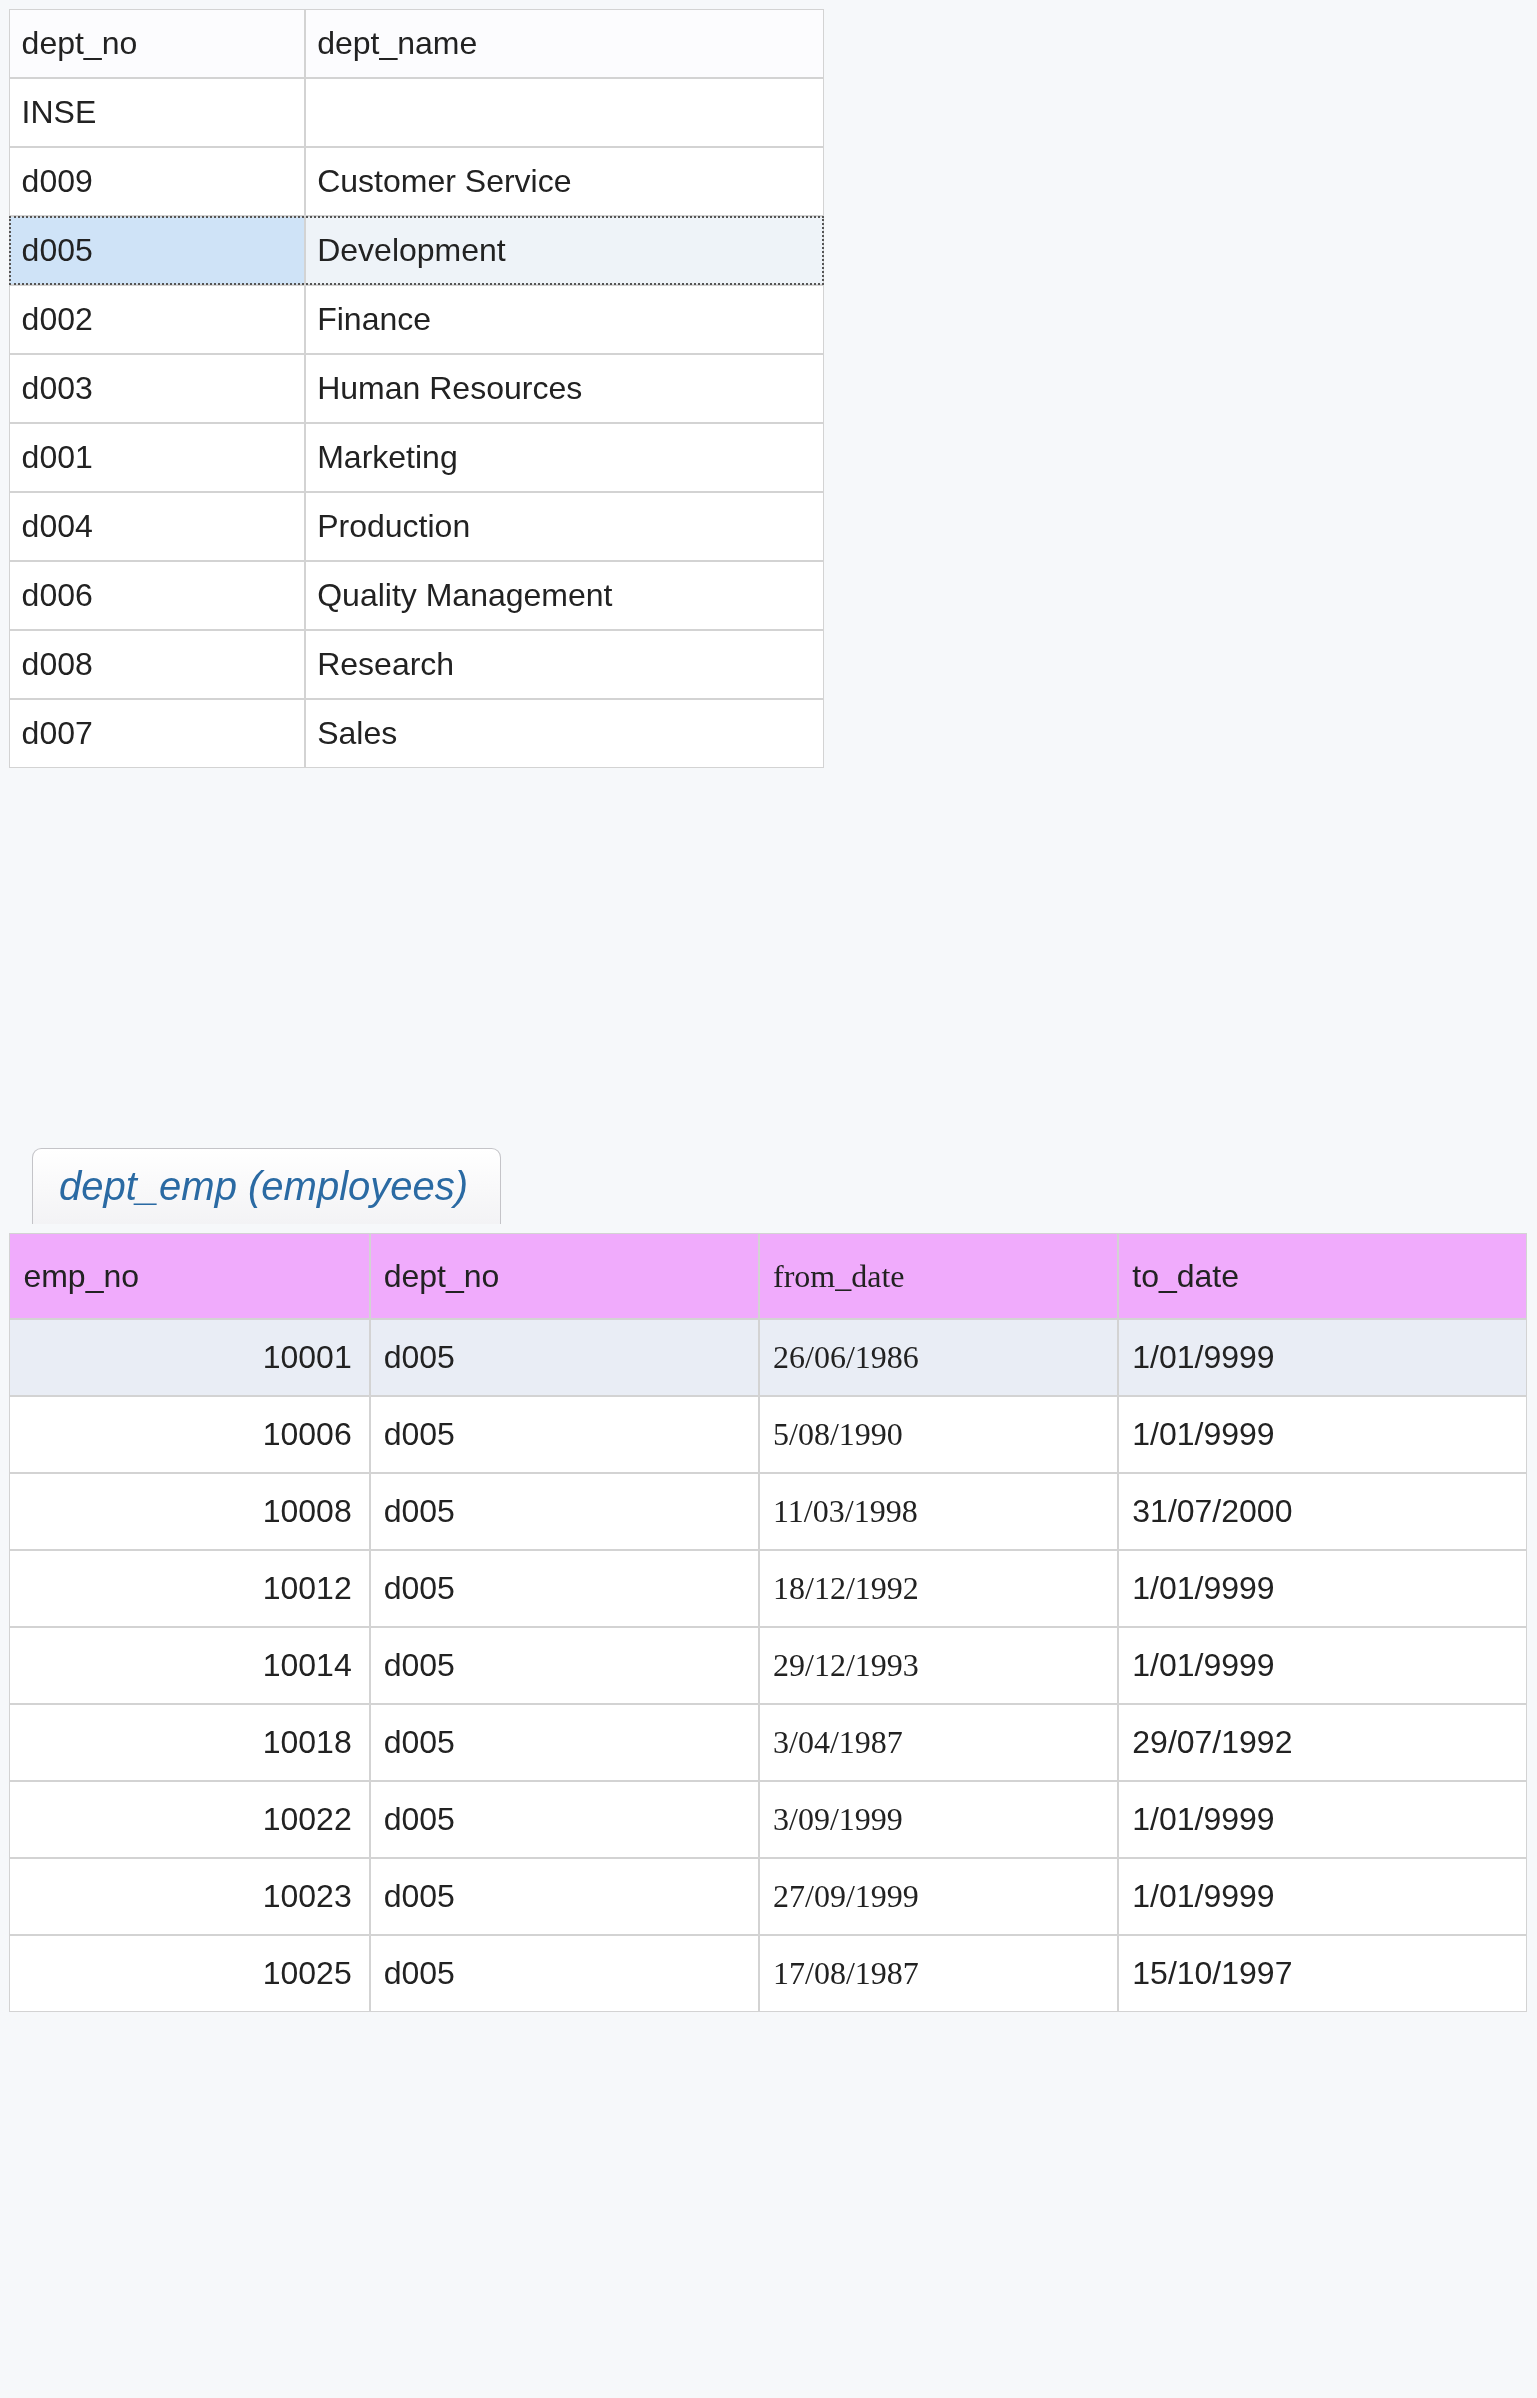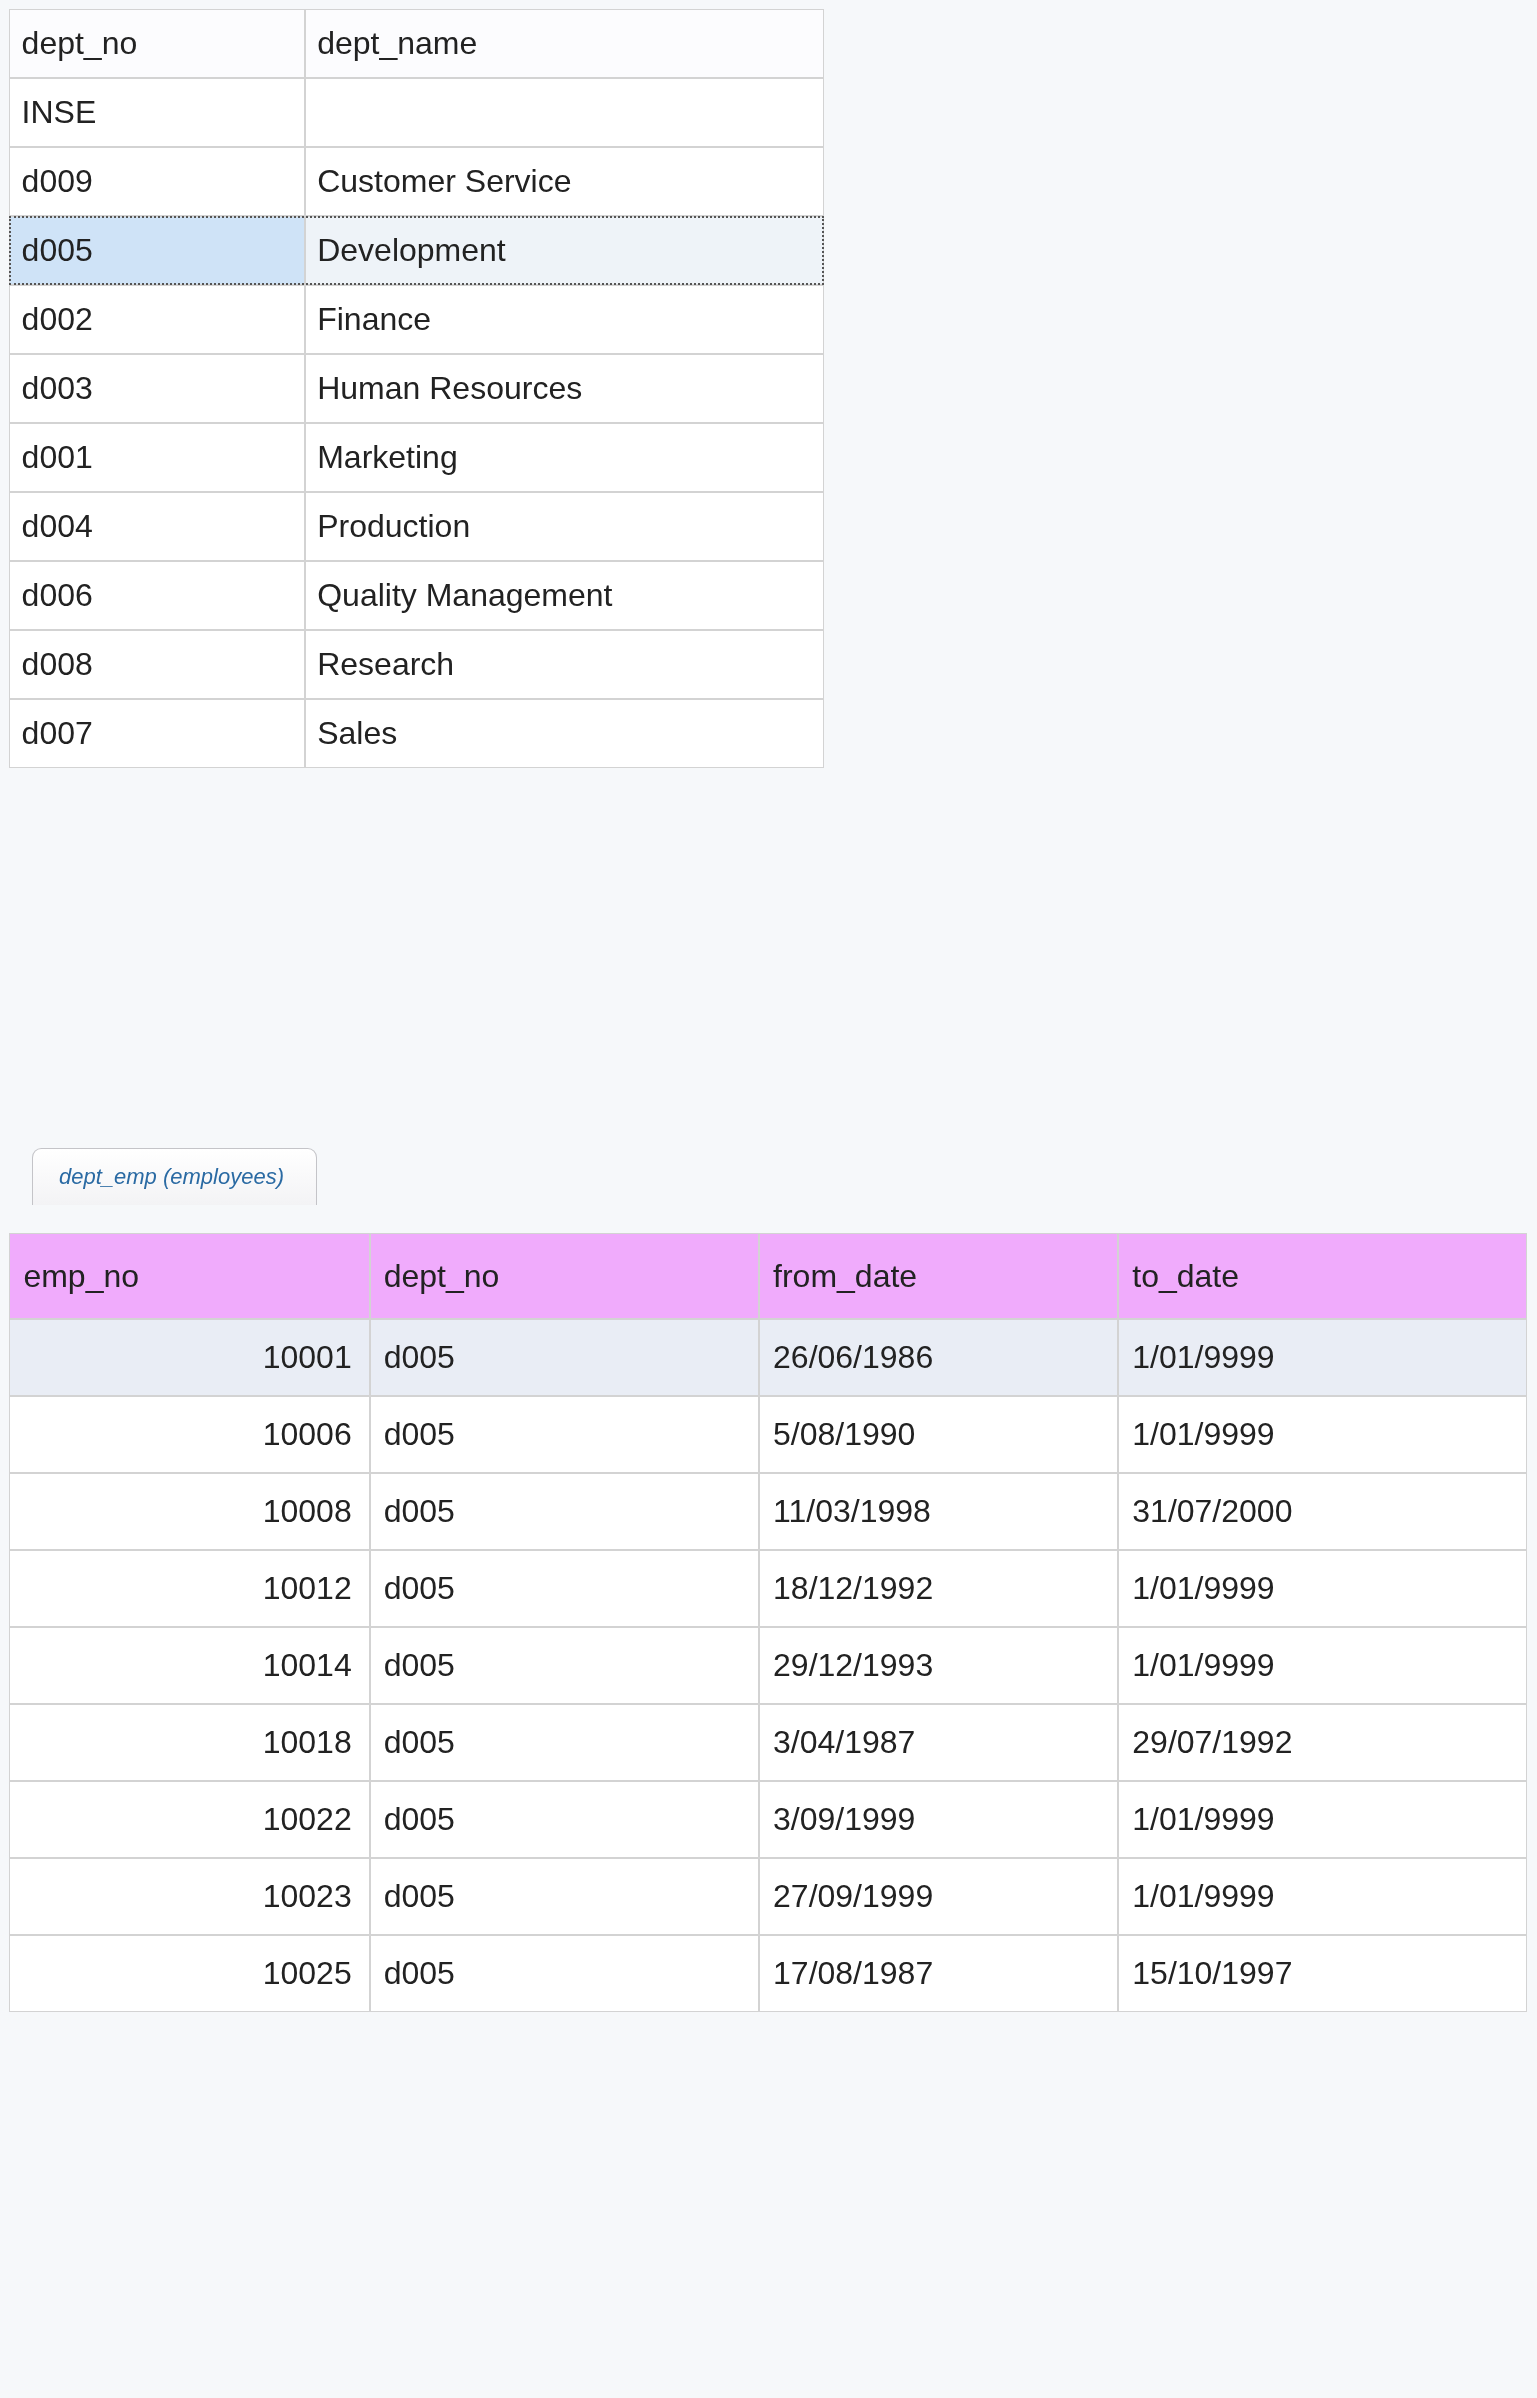--- a/index.html
+++ b/index.html
@@ -66,21 +66,21 @@
   .tab {
     display: inline-block;
     background: linear-gradient(#ffffff, #f3f3f5);
     border: 0.9px solid #c4c4c8;
     border-bottom: none;
     border-top-left-radius: 9.4px;
     border-top-right-radius: 9.4px;
     padding: 15px 32px 15px 26px;
     color: #2a6aa3;
     font-style: italic;
-    font-size: 22px;
+    font-size: 40px;
   }
 
   
   .emp-table-wrap {
     position: absolute;
     top: 1233px;
     left: 9.4px;
     width: 1518px;
   }
   .emp-table {
@@ -101,21 +101,21 @@
     white-space: nowrap;
     overflow: hidden;
     font-size: 32px;
   }
   .emp-table th {
     background: #f0abfc;
     height: 86px;
   }
   .emp-table .col-e-empno   { width: 347px; }
   .emp-table .col-e-deptno  { width: 375px; }
-  .emp-table .col-e-from    { width: 346px; }
+  .emp-table .col-e-from    { width: 346px; font-family: Liberation Serif, serif; }
   .emp-table .col-e-to      { width: 394px; }
 
   .emp-table td.num {
     text-align: right;
     padding-right: 17px;
   }
 
   
   .emp-row.selected td {
     background: #e9edf5;

